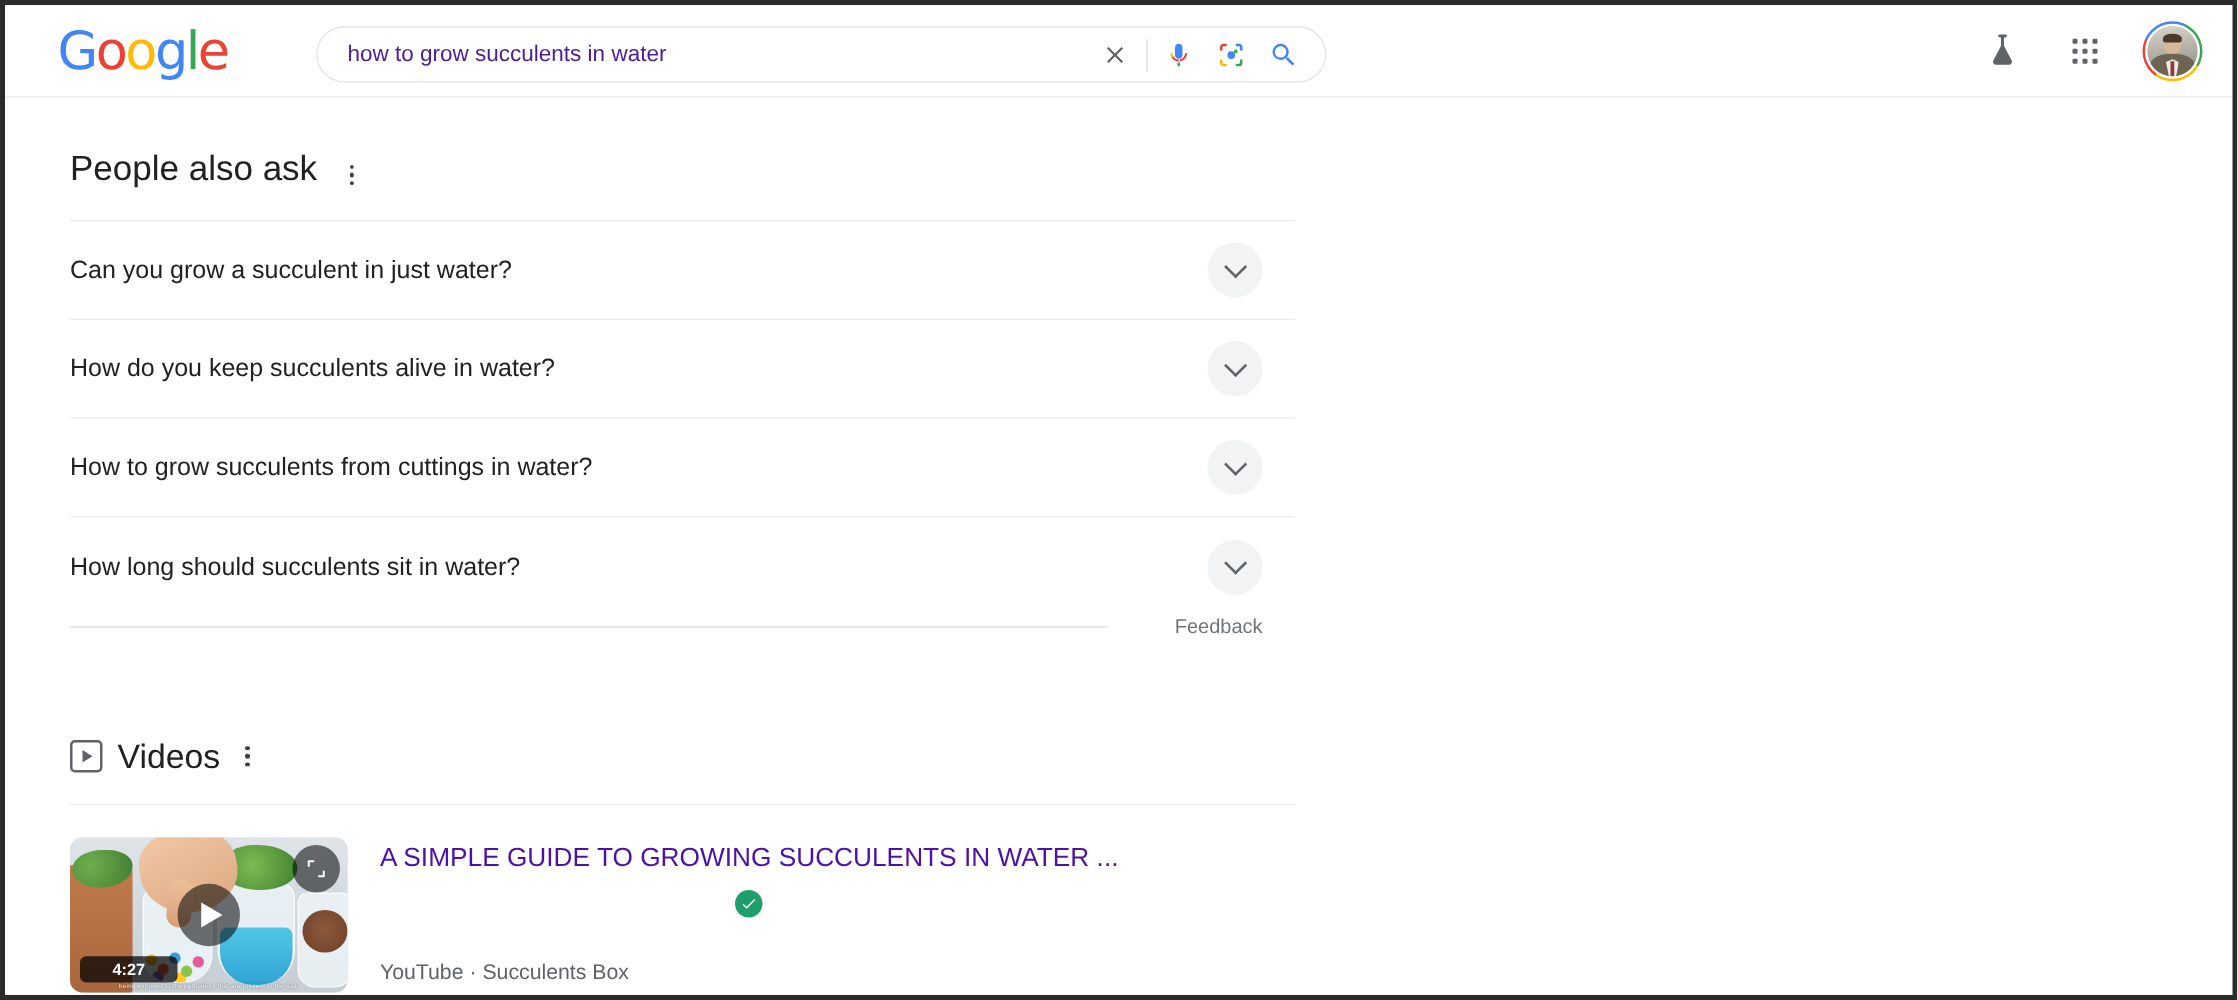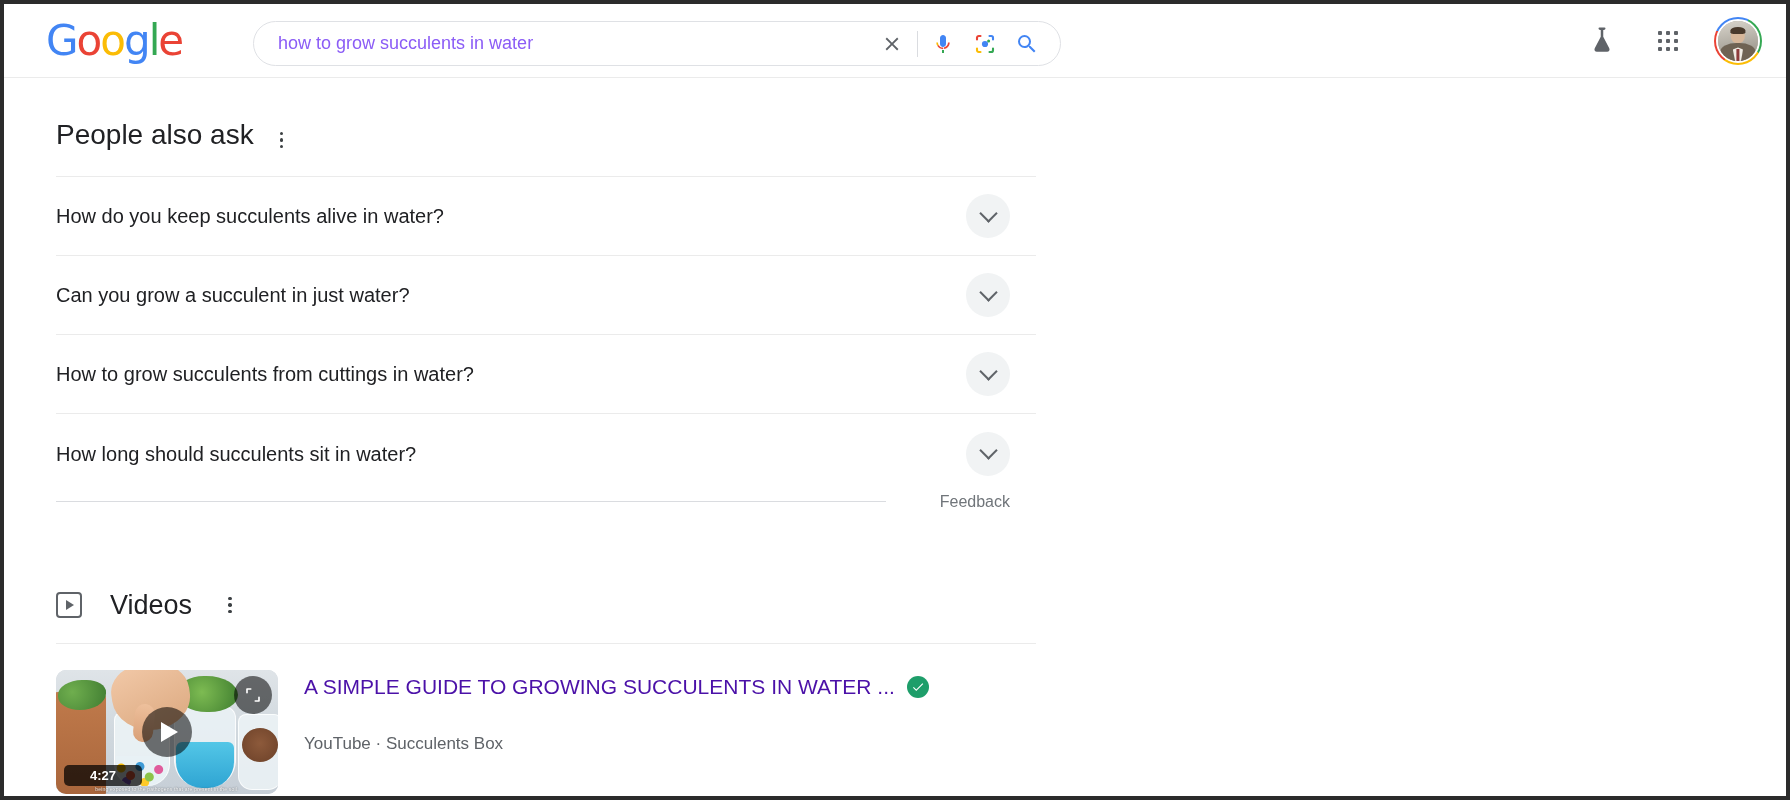--- a/index.html
+++ b/index.html
@@ -67,21 +67,21 @@
     border: 1px solid #dfe1e5;
     border-radius: 24px;
     background: #fff;
     display: flex;
     align-items: center;
     padding: 0 12px 0 24px;
   }
   .search-text {
     flex: 1;
     font-size: 18px;
-    color: #8b5cf6;
+    color: #4c1d95;
     font-family: "Liberation Sans", sans-serif;
     white-space: nowrap;
     overflow: hidden;
   }
   .sb-icon {
     width: 42px; height: 42px;
     display: flex; align-items: center; justify-content: center;
     cursor: pointer;
     flex: 0 0 auto;
   }
@@ -263,21 +263,21 @@
     color: #70757a;
     font-family: "Liberation Sans", sans-serif;
     cursor: pointer;
     margin-left: 32px;
   }
 
   
   .videos-header-row {
     display: flex;
     align-items: center;
-    gap: 28px;
+    gap: 12px;
     margin-top: 48px;
   }
   .video-badge-icon {
     width: 26px; height: 26px;
     border: 2.2px solid #5f6368;
     border-radius: 4px;
     display: flex; align-items: center; justify-content: center;
   }
   .video-badge-icon b {
     display: block;
@@ -447,20 +447,21 @@
     font-family: "Liberation Sans", sans-serif;
     letter-spacing: .2px;
     text-shadow: 0 0 2px rgba(0,0,0,.8);
   }
 
   .vid-info { padding-top: 4px; }
   .vid-title-row {
     display: flex;
     align-items: center;
     gap: 12px;
+    flex-direction: column;
   }
   .vid-title {
     font-size: 21px;
     color: #4b11a8;
     font-family: "Liberation Sans", sans-serif;
     line-height: 26px;
     cursor: pointer;
   }
   .verified {
     width: 22px; height: 22px;
@@ -573,27 +574,27 @@
           <div class="paa-title">People also ask</div>
           <div class="kebab">
             <i></i>
               <i></i>
               <i></i>
           </div>
         </div>
 
         <div class="paa-list">
           <div class="paa-item">
-            <div class="paa-q">How do you keep succulents alive in water?</div>
+            <div class="paa-q">Can you grow a succulent in just water?</div>
             <div class="chev-btn">
               <span class="chev"></span>
             </div>
           </div>
           <div class="paa-item">
-            <div class="paa-q">Can you grow a succulent in just water?</div>
+            <div class="paa-q">How do you keep succulents alive in water?</div>
             <div class="chev-btn">
               <span class="chev"></span>
             </div>
           </div>
           <div class="paa-item">
             <div class="paa-q">How to grow succulents from cuttings in water?</div>
             <div class="chev-btn">
               <span class="chev"></span>
             </div>
           </div>

